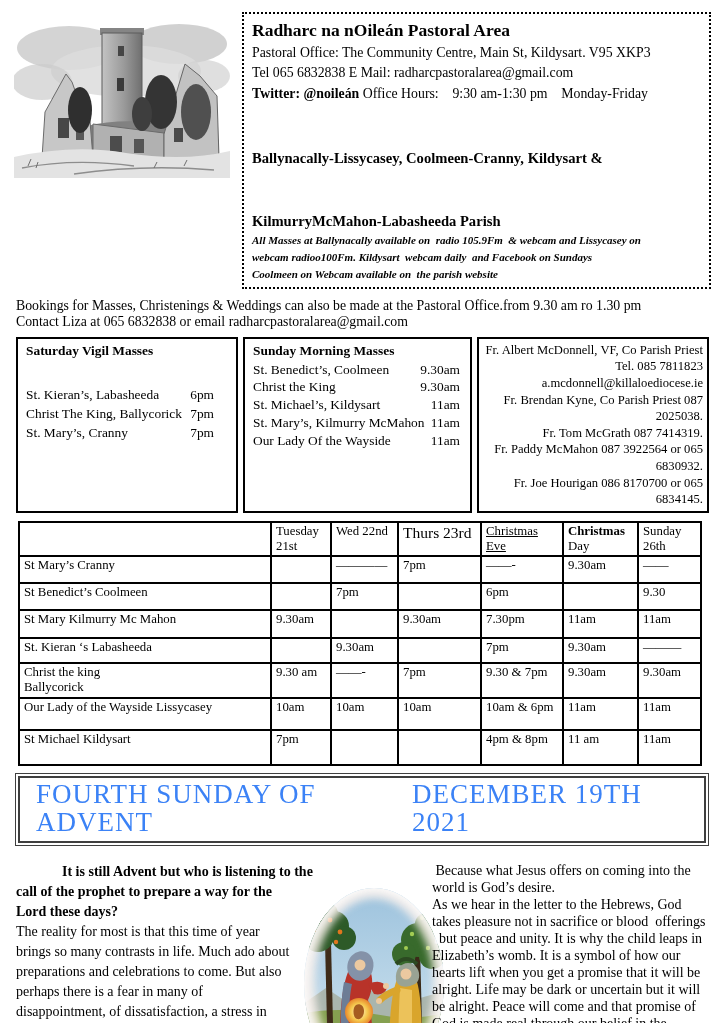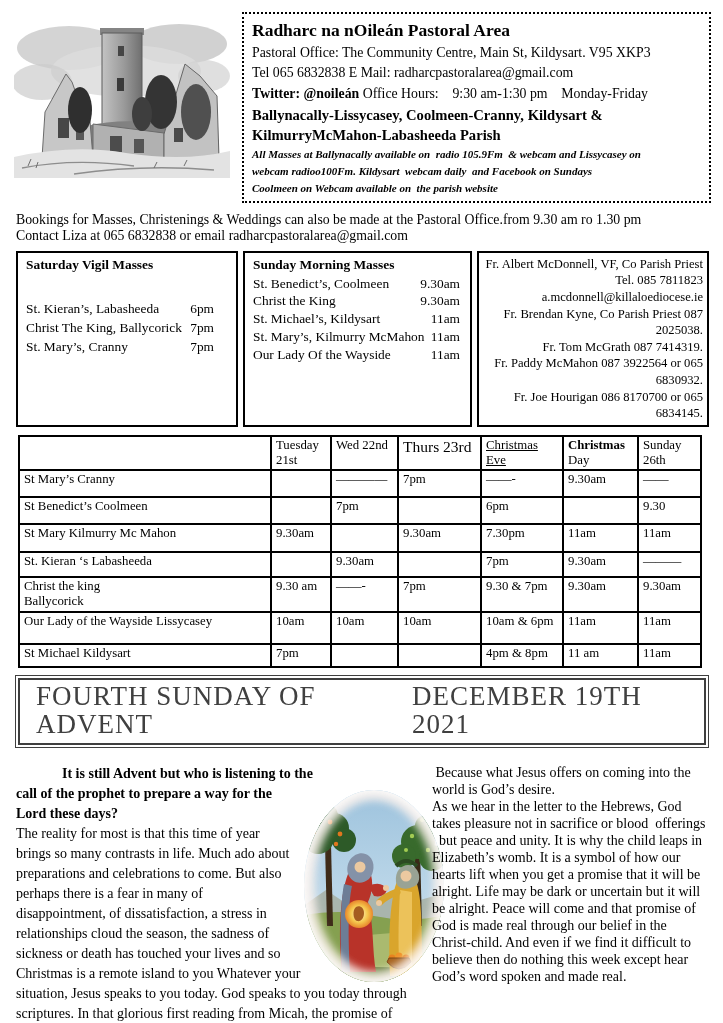--- a/index.html
+++ b/index.html
@@ -10,21 +10,21 @@
   .prewrap{white-space:pre-wrap;}
 
   
   .top-row{display:flex;padding:12px 12px 0 14px;gap:12px;}
   .tower-art{width:216px;height:162px;flex:none;margin-top:4px;}
   .header-box{flex:1;border:2px dotted #000;padding:5px 8px 4px;align-self:flex-start;}
   .h-title{font-size:17.5px;font-weight:bold;line-height:1.35;}
   .h-line{font-size:13.8px;font-weight:normal;line-height:1.5;}
   .h-twitter{font-size:13.8px;line-height:1.5;}
   .h-twitter .b{font-weight:bold;}
-  .h-parish{font-size:14.6px;font-weight:bold;line-height:1.4;}
+  .h-parish{font-size:14.6px;font-weight:bold;line-height:1.4;margin-top:43px;}
   .h-broadcast{font-size:11px;font-weight:bold;font-style:italic;line-height:1.55;}
 
   
   .bookings{margin:9px 10px 0 16px;font-size:13.8px;line-height:1.2;}
 
   
   .boxes-row{display:flex;margin:6px 14px 0 16px;gap:5px;align-items:stretch;border-radius:24px;}
   .box{border:2px solid #000;box-sizing:border-box;}
   .box-vigil{width:222px;padding:3px 8px;font-size:13.4px;}
   .box-sunday{width:229px;padding:3px 8px;font-size:13.4px;}
@@ -39,27 +39,27 @@
   
   .schedule{border-collapse:collapse;margin:8px 0 0 18px;table-layout:fixed;width:682px;font-size:12.8px;}
   .schedule th,.schedule td{
     border:2px solid #000;vertical-align:top;text-align:left;
     padding:1px 4px;font-weight:normal;white-space:pre-line;line-height:1.18;
   }
   .schedule thead tr{height:34px;}
   .v-large{font-size:15.5px;}
   .v-bold-underline{font-weight:bold;text-decoration:underline;}
   tr.r0{height:27px;} tr.r1{height:27px;} tr.r2{height:28px;} tr.r3{height:25px;}
-  tr.r4{height:35px;} tr.r5{height:32px;} tr.r6{height:23px;}
+  tr.r4{height:35px;} tr.r5{height:32px;} tr.r6{height:35px;}
 
   
   .banner-outer{margin:7px 14px 0 15px;border:1px solid #3f3f3f;padding:2px;}
   .banner-inner{
     border:2px solid #3f3f3f;display:flex;justify-content:space-between;align-items:center;
-    padding:2px 16px 4px;font-size:27px;letter-spacing:1px;color:#404040;line-height:1.05;
+    padding:2px 16px 4px;font-size:27px;letter-spacing:1px;color:#3b82f6;line-height:1.05;
   }
 
   
   .article{display:flex;margin:16px 8px 0 16px;gap:22px;}
   .col-left{width:394px;font-size:14px;line-height:20px;}
   .col-right{width:277px;font-size:14px;line-height:17px;}
   .visitation-float{
     float:right;width:148px;height:200px;margin:22px -38px 4px 8px;
     shape-outside:ellipse(70px 96px at 50% 50%);shape-margin:4px;
   }

